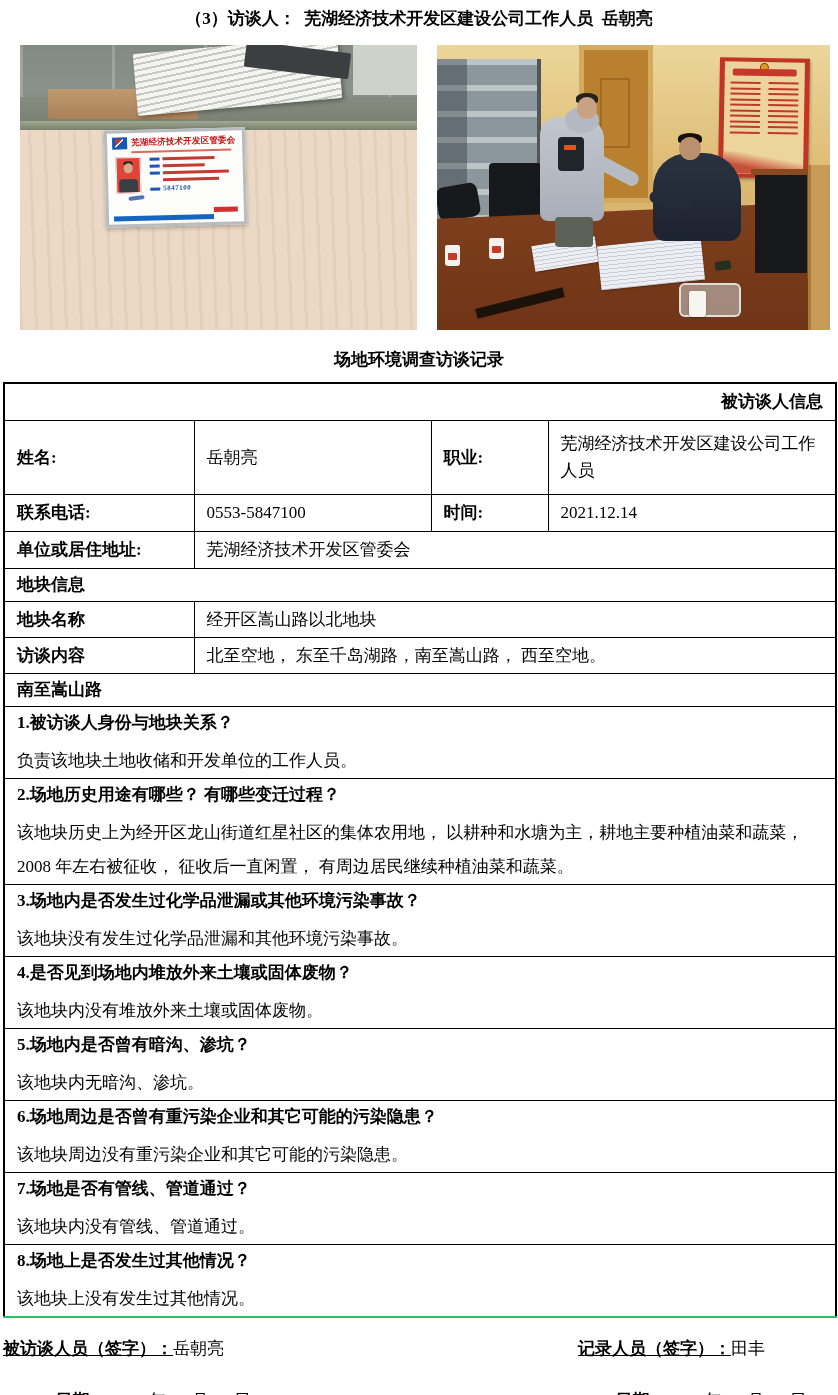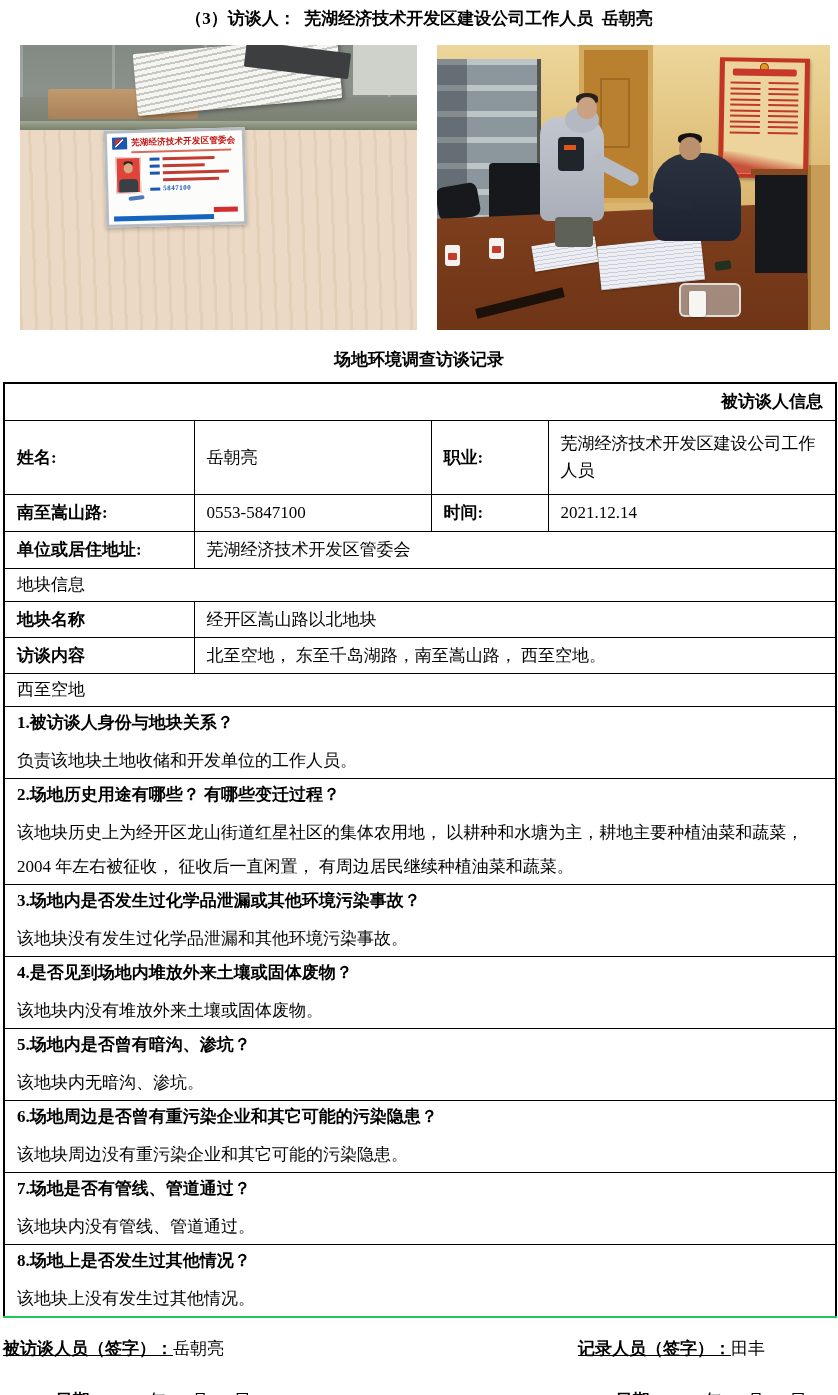--- a/index.html
+++ b/index.html
@@ -118,21 +118,21 @@
   .rp-cabinet { position:absolute; right:0; top:120px; width:22px; height:165px; background:#c79c56; border-left:3px solid #a87c38; }
 
   
   .record-title { position:absolute; top:348px; left:0; width:100%; text-align:center; font-weight:bold; font-size:17px; }
   table.rec { position:absolute; top:382px; left:3px; width:832px; border-collapse:collapse; table-layout:fixed; }
   table.rec td, table.rec th { border:1px solid #000; font-size:17px; padding:0 12px; vertical-align:middle; }
   table.rec { border:2px solid #000; }
   tr.last-row td { border-bottom:2px solid #22c55e; }
   th.section-center { text-align:right; font-weight:bold; height:37px; font-size:17px; }
   td.lab { font-weight:bold; }
-  td.section-left { font-weight:normal; height:33px; }
+  td.section-left { font-weight:bold; height:33px; }
   .h76 { height:74px; } .h37 { height:37px; } .h36 { height:36px; }
   td.qa-cell { vertical-align:top; padding:8px 16px 2px 16px; }
   .q { font-weight:bold; font-size:17px; line-height:27px; margin:2px 0 8px 0; }
   .a { font-size:17px; line-height:34px; }
   .wrapcell { line-height:27px; padding-top:6px; padding-bottom:6px; }
 
   
   .footer { position:absolute; left:0; top:1335px; width:838px; height:60px; }
   .sig-left  { position:absolute; left:3px;  top:2px; font-size:17px; }
   .sig-right { position:absolute; left:578px; top:2px; font-size:17px; }
@@ -285,53 +285,53 @@
         <tr>
       <th class="section-center" colspan="4">被访谈人信息</th>
     </tr>
     <tr>
       <td class="lab h76">姓名:</td>
       <td>岳朝亮</td>
       <td class="lab">职业:</td>
       <td class="wrapcell">芜湖经济技术开发区建设公司工作人员</td>
     </tr>
     <tr>
-      <td class="lab h37">南至嵩山路:</td>
+      <td class="lab h37">联系电话:</td>
       <td>0553-5847100</td>
       <td class="lab">时间:</td>
       <td>2021.12.14</td>
     </tr>
     <tr>
       <td class="lab h37">单位或居住地址:</td>
       <td colspan="3">芜湖经济技术开发区管委会</td>
     </tr>
     <tr>
       <td class="section-left" colspan="4">地块信息</td>
     </tr>
     <tr>
       <td class="lab h36">地块名称</td>
       <td colspan="3">经开区嵩山路以北地块</td>
     </tr>
     <tr>
       <td class="lab h36">访谈内容</td>
       <td colspan="3">北至空地， 东至千岛湖路，南至嵩山路， 西至空地。</td>
     </tr>
     <tr>
-      <td class="section-left" colspan="4">西至空地</td>
+      <td class="section-left" colspan="4">南至嵩山路</td>
     </tr>
     <tr>
       <td class="qa-cell" colspan="4">
         <div class="q">1.被访谈人身份与地块关系？</div>
         <div class="a">负责该地块土地收储和开发单位的工作人员。</div>
       </td>
     </tr>
     <tr>
       <td class="qa-cell" colspan="4">
         <div class="q">2.场地历史用途有哪些？ 有哪些变迁过程？</div>
-        <div class="a">该地块历史上为经开区龙山街道红星社区的集体农用地， 以耕种和水塘为主，耕地主要种植油菜和蔬菜， 2004 年左右被征收， 征收后一直闲置， 有周边居民继续种植油菜和蔬菜。</div>
+        <div class="a">该地块历史上为经开区龙山街道红星社区的集体农用地， 以耕种和水塘为主，耕地主要种植油菜和蔬菜， 2008 年左右被征收， 征收后一直闲置， 有周边居民继续种植油菜和蔬菜。</div>
       </td>
     </tr>
     <tr>
       <td class="qa-cell" colspan="4">
         <div class="q">3.场地内是否发生过化学品泄漏或其他环境污染事故？</div>
         <div class="a">该地块没有发生过化学品泄漏和其他环境污染事故。</div>
       </td>
     </tr>
     <tr>
       <td class="qa-cell" colspan="4">

